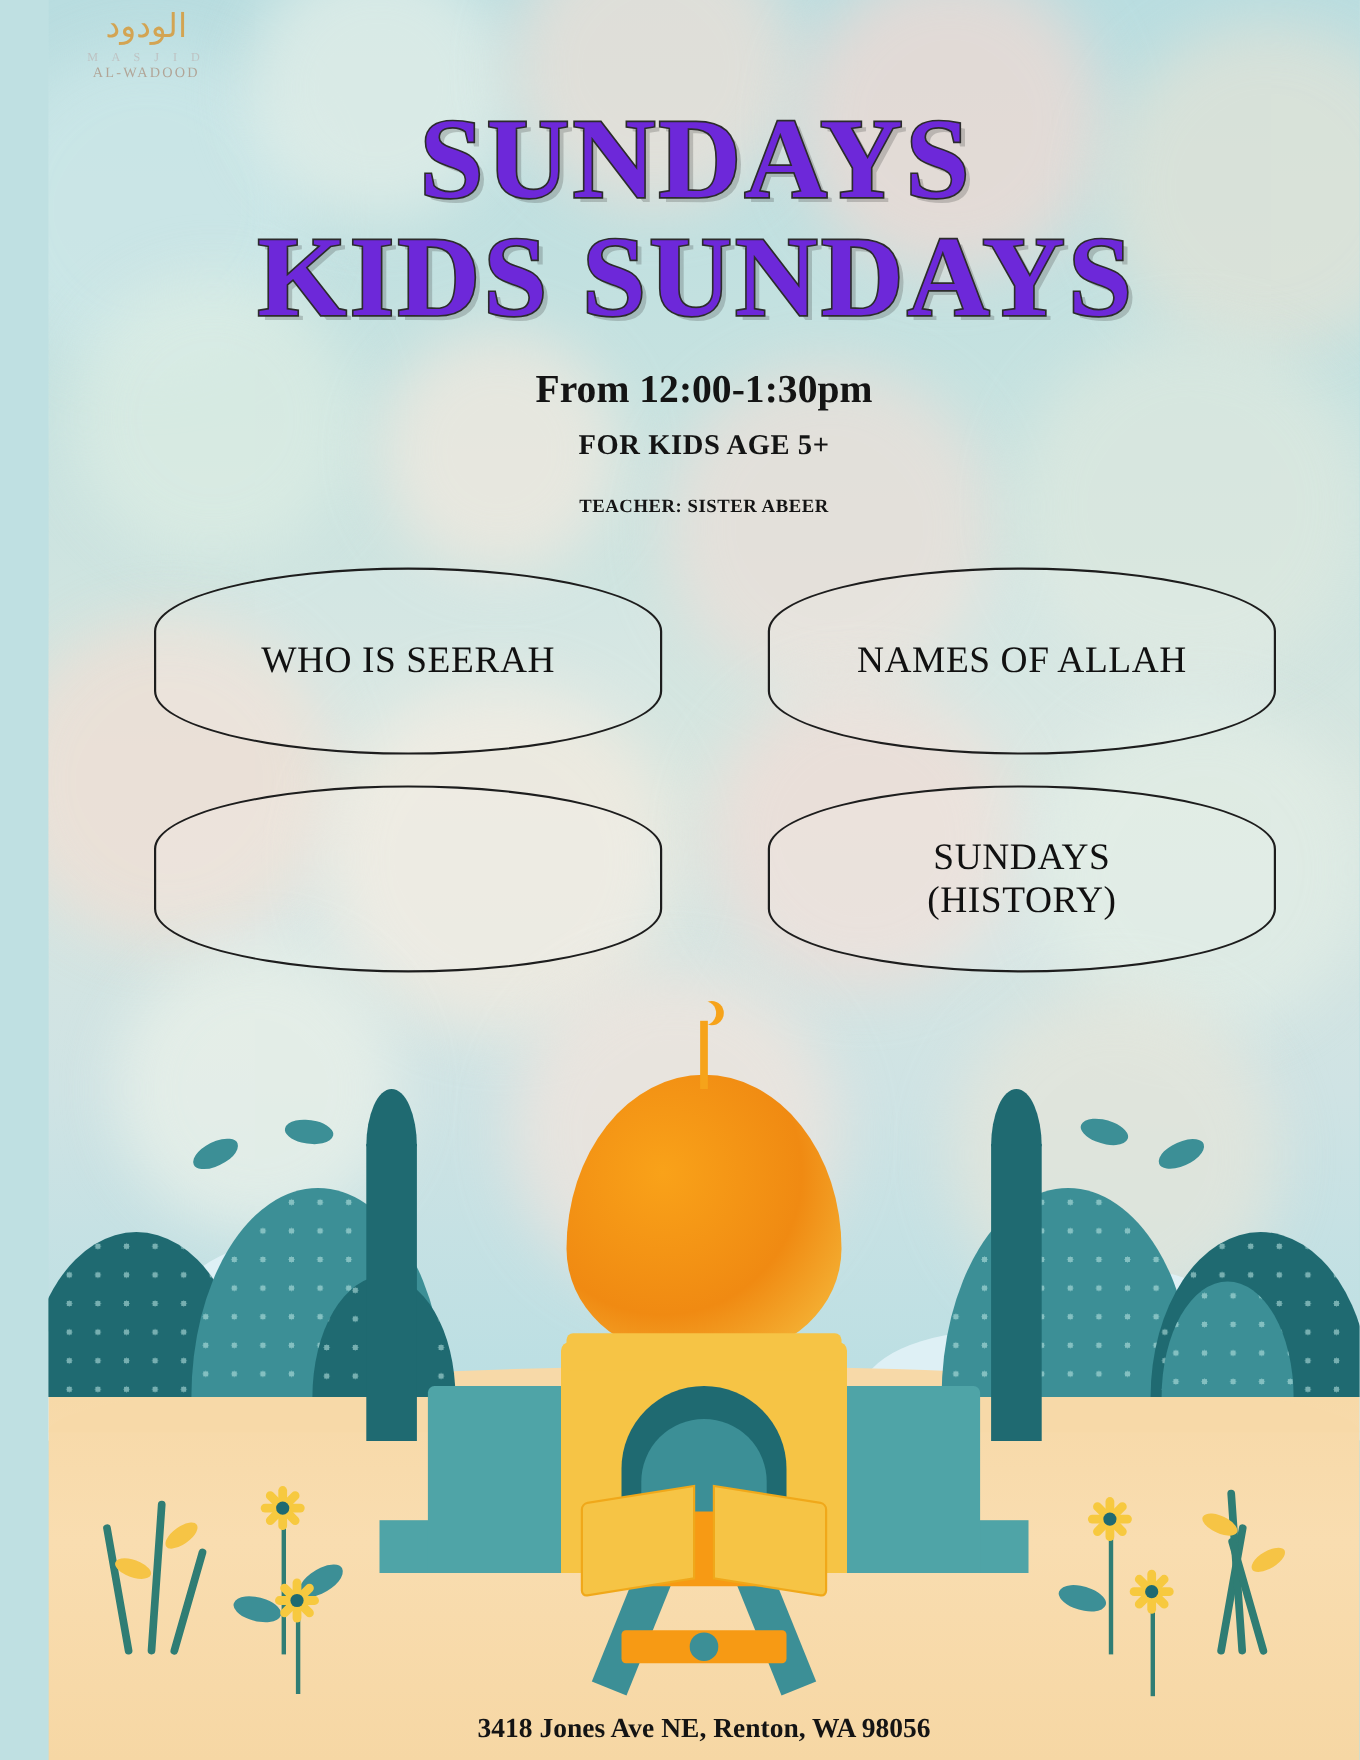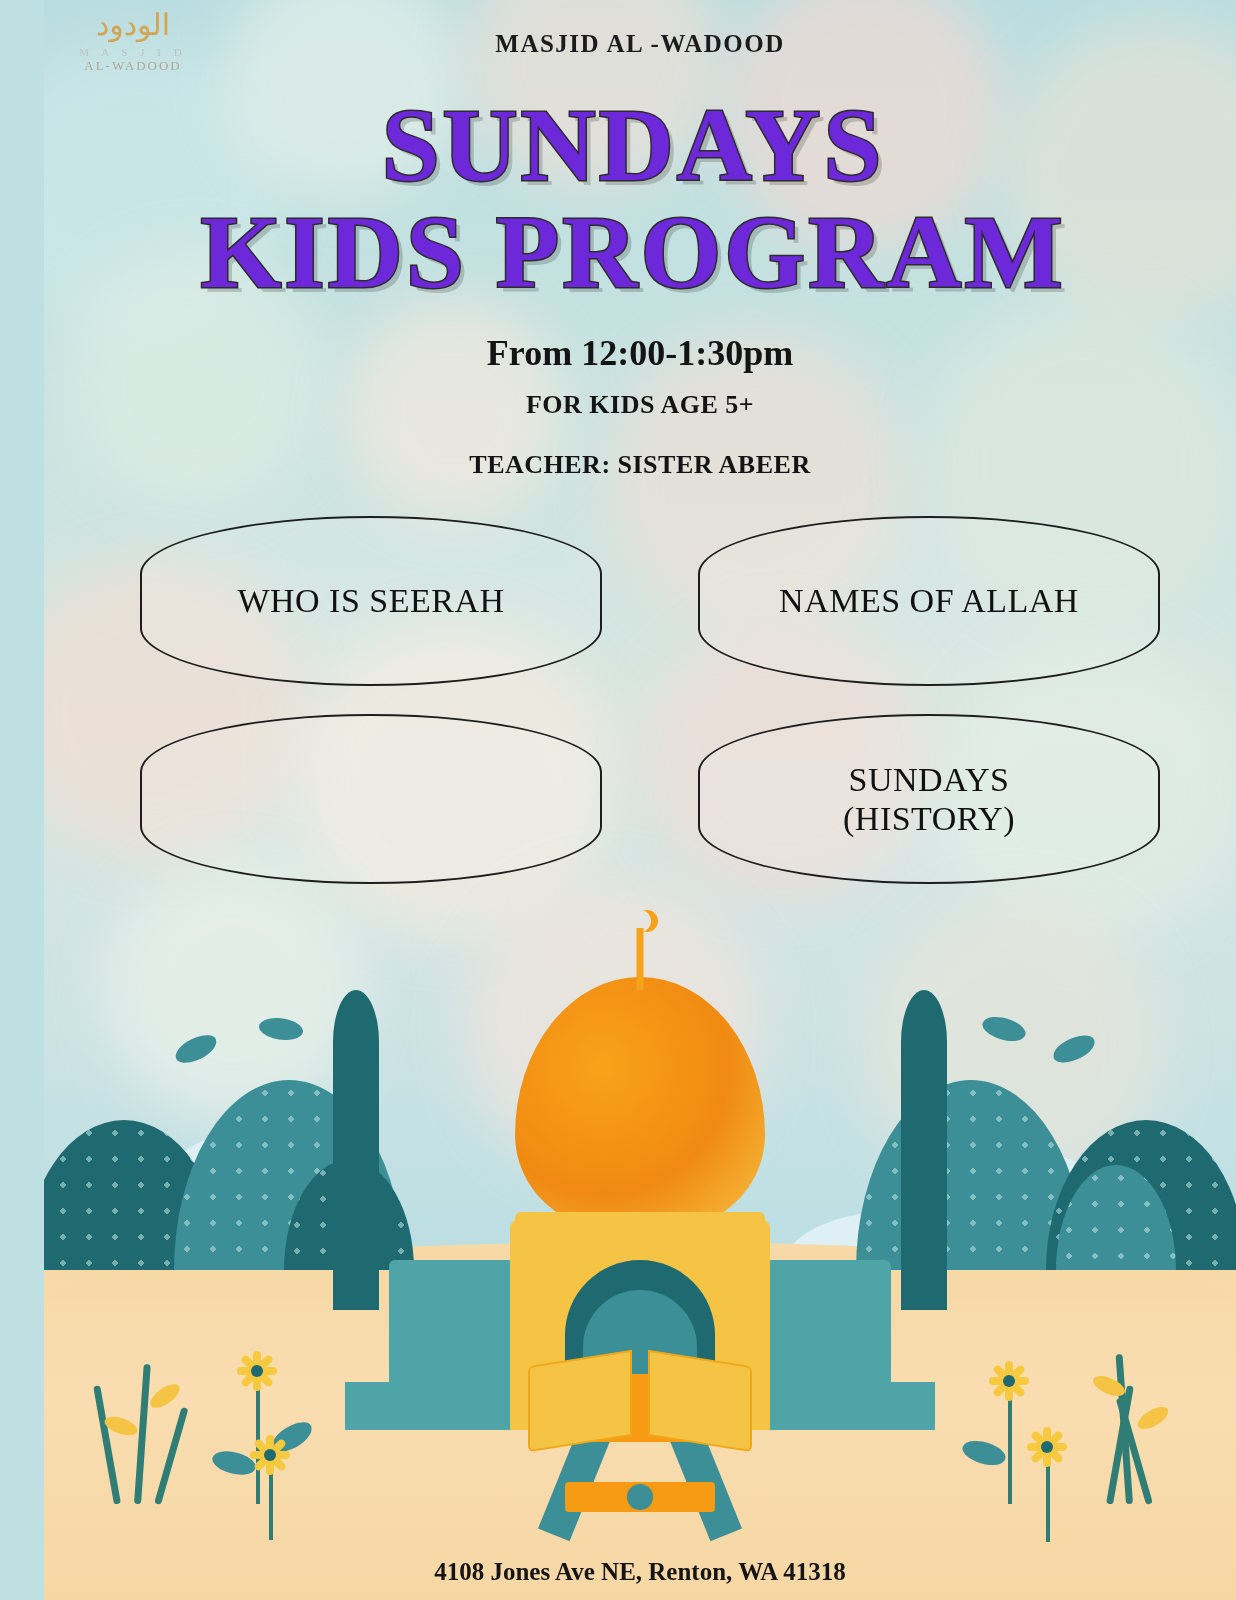--- a/index.html
+++ b/index.html
@@ -76,21 +76,21 @@
   }
   .title .l1 { font-size:104px; display:block; }
   .title .l2 { font-size:104px; display:block; margin-top:8px; }
 
   .sub {
     position:absolute; left:0; right:0; text-align:center;
     color:#141414; font-weight:bold;
   }
   .sub1 { top:332px; font-size:36px; }
   .sub2 { top:390px; font-size:26px; letter-spacing:.5px;text-align:center; }
-  .sub3 { top:450px; font-size:26px; letter-spacing:.5px; }
+  .sub3 { top:450px; font-size:17px; letter-spacing:.5px; }
 
   
   .bubbles {
     position:absolute; top:516px; left:96px; width:1020px;
     display:grid; grid-template-columns: 1fr 1fr; row-gap:28px; column-gap:96px;
   }
   .bubble {
     position:relative;
     height:170px;
     display:flex; align-items:center; justify-content:center;
@@ -267,25 +267,24 @@
 
   <div class="sand"></div>
 
   <div class="logo">
 
     <div class="ar">الودود</div>
     <div class="l1">M A S J I D</div>
     <div class="l2">AL-WADOOD</div>
   </div>
 
-  <div class="org">MASJID AL -WADOOD</div>
 
   <div class="title">
     <span class="l1">SUNDAYS</span>
-    <span class="l2">KIDS PROGRAM</span>
+    <span class="l2">KIDS SUNDAYS</span>
   </div>
 
   <div class="sub sub1">From 12:00-1:30pm</div>
   <div class="sub sub2">FOR KIDS AGE 5+</div>
   <div class="sub sub3">TEACHER: SISTER ABEER</div>
 
   <div class="bubbles">
     <div class="bubble">
       <div class="shape"></div>
       <div class="lbl">WHO IS SEERAH</div>
@@ -427,14 +426,14 @@
       <div class="leaf" style="left:-4px; bottom:110px; width:34px; height:16px; background:#f6c445; transform:rotate(30deg);"></div>
       <div class="leaf" style="left:40px; bottom:78px; width:34px; height:16px; background:#f6c445; transform:rotate(-25deg);"></div>
     </div>
 
     <div class="leaf" style="position:absolute; left:130px; bottom:540px; transform:rotate(-20deg);"></div>
     <div class="leaf" style="position:absolute; left:215px; bottom:560px; transform:rotate(14deg);"></div>
     <div class="leaf" style="position:absolute; right:210px; bottom:560px; transform:rotate(22deg);"></div>
     <div class="leaf" style="position:absolute; right:140px; bottom:540px; transform:rotate(-18deg);"></div>
   </div>
 
-  <div class="address">4108 Jones Ave NE, Renton, WA 41318</div>
+  <div class="address">3418 Jones Ave NE, Renton, WA 98056</div>
 </div>
 
 </body></html>

